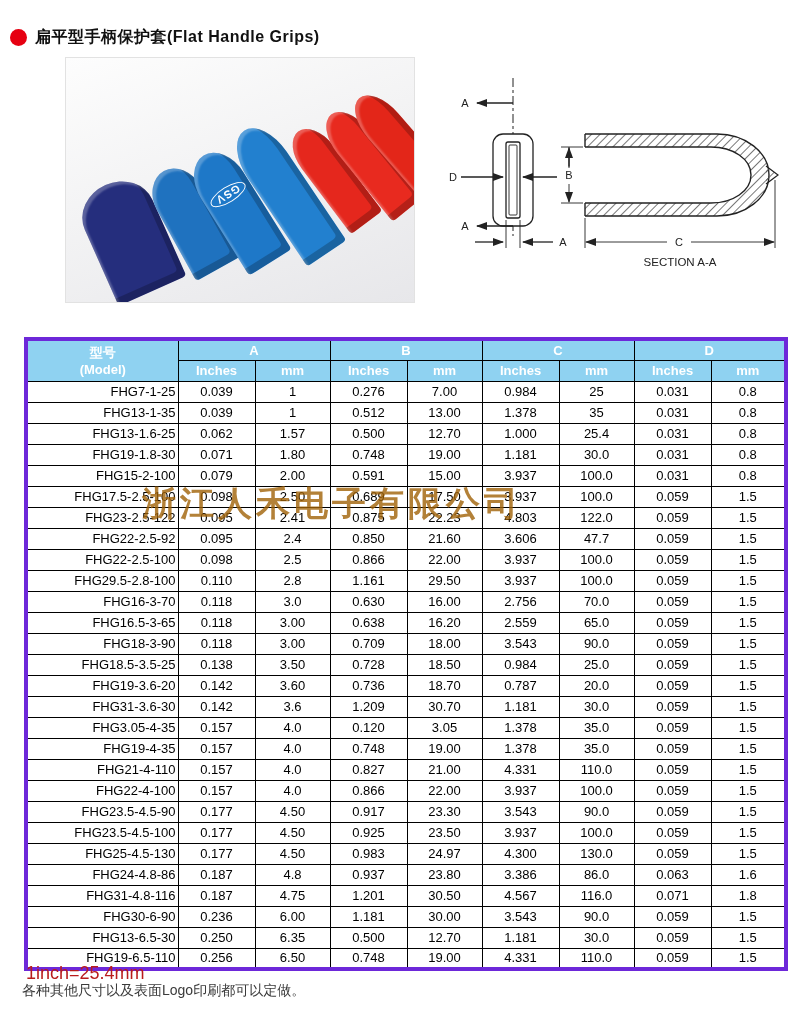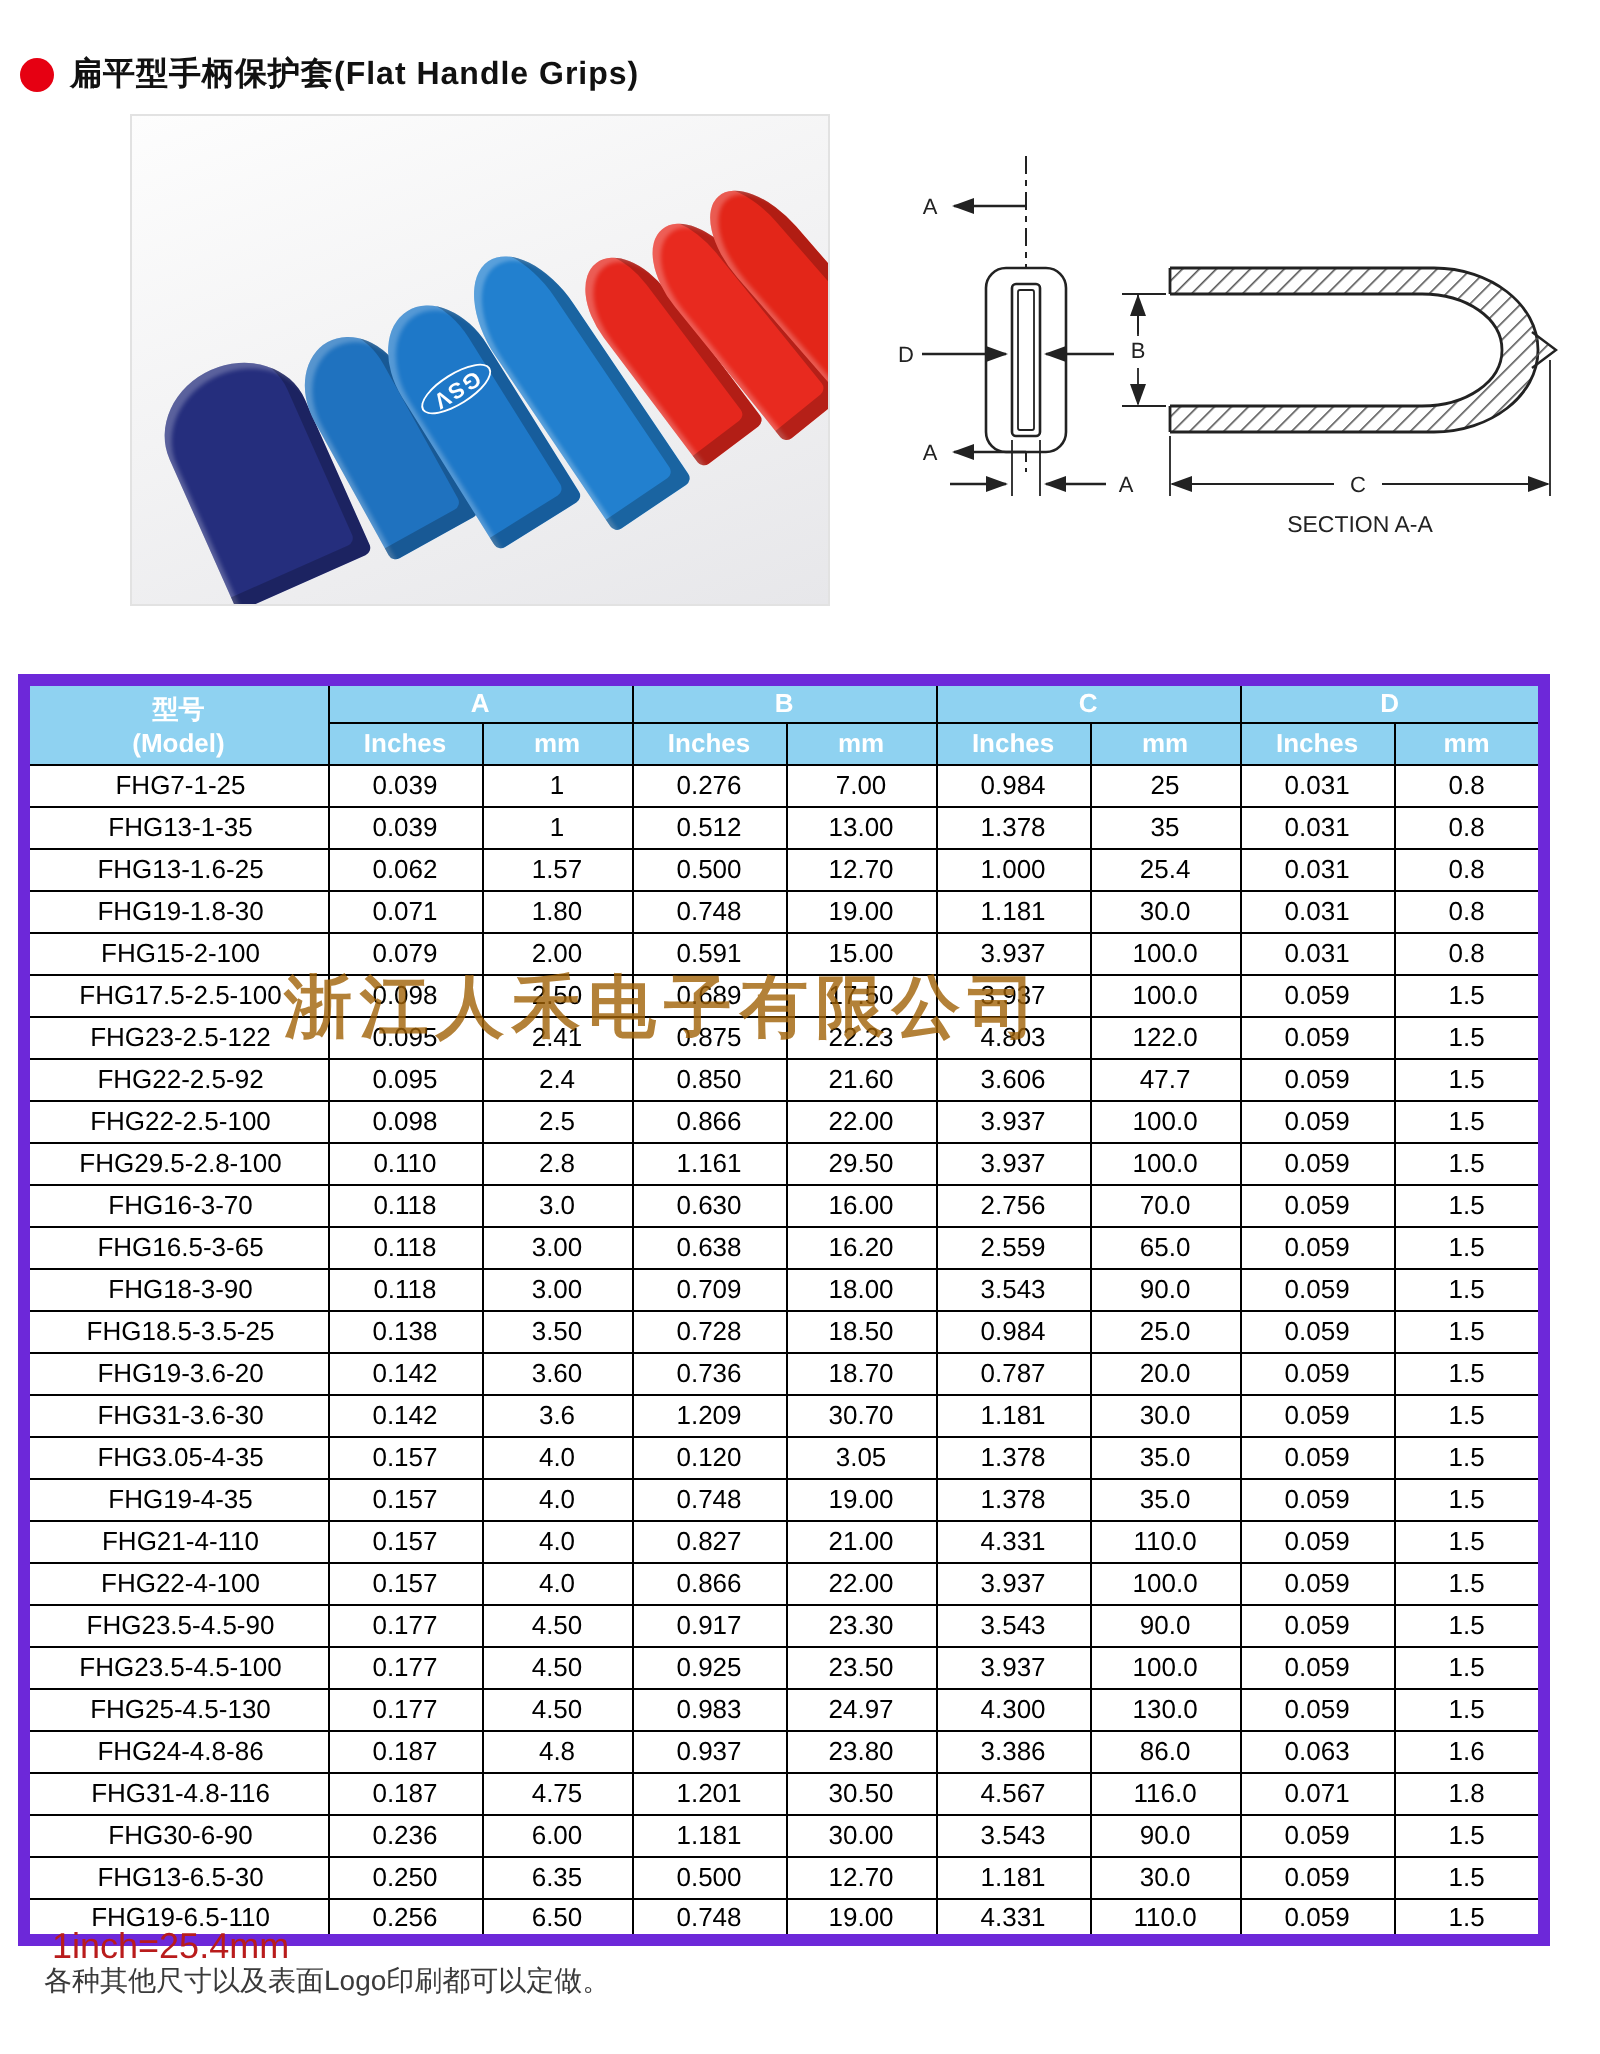--- a/index.html
+++ b/index.html
@@ -46,30 +46,30 @@
     font-size:11px; font-weight:bold; padding:1px 6px; letter-spacing:1px;
   }
 
   
   .diagram { position:absolute; left:445px; top:68px; width:345px; height:205px; }
   .diagram svg { width:100%; height:100%; }
   .diagram text { font-family:"Liberation Sans", sans-serif; font-size:11px; fill:#222; }
 
   
   .spec-table {
-    position:absolute; left:9px; top:337px; width:760px;
+    position:absolute; left:24px; top:337px; width:760px;
     border-collapse:collapse; table-layout:fixed;
-    border:6px solid #6d28d9;
+    border:4px solid #6d28d9;
   }
   .spec-table th, .spec-table td {
     border:1px solid #000; height:21px; padding:0 2px;
     font-size:13px; text-align:center; overflow:hidden; white-space:nowrap;
   }
   .spec-table thead th { background:#8fd2f1; color:#ffffff; font-weight:bold; }
-  .spec-table td.model { text-align:center; padding-left:4px; }
+  .spec-table td.model { text-align:right; padding-left:4px; }
   .spec-table td { color:#000; }
 
   
   .watermark {
     position:absolute; left:142px; top:481px; z-index:5;
     font-size:34px; font-weight:bold; letter-spacing:4px; white-space:nowrap;
     color:#a16207; opacity:.8; pointer-events:none;
   }
 
   

